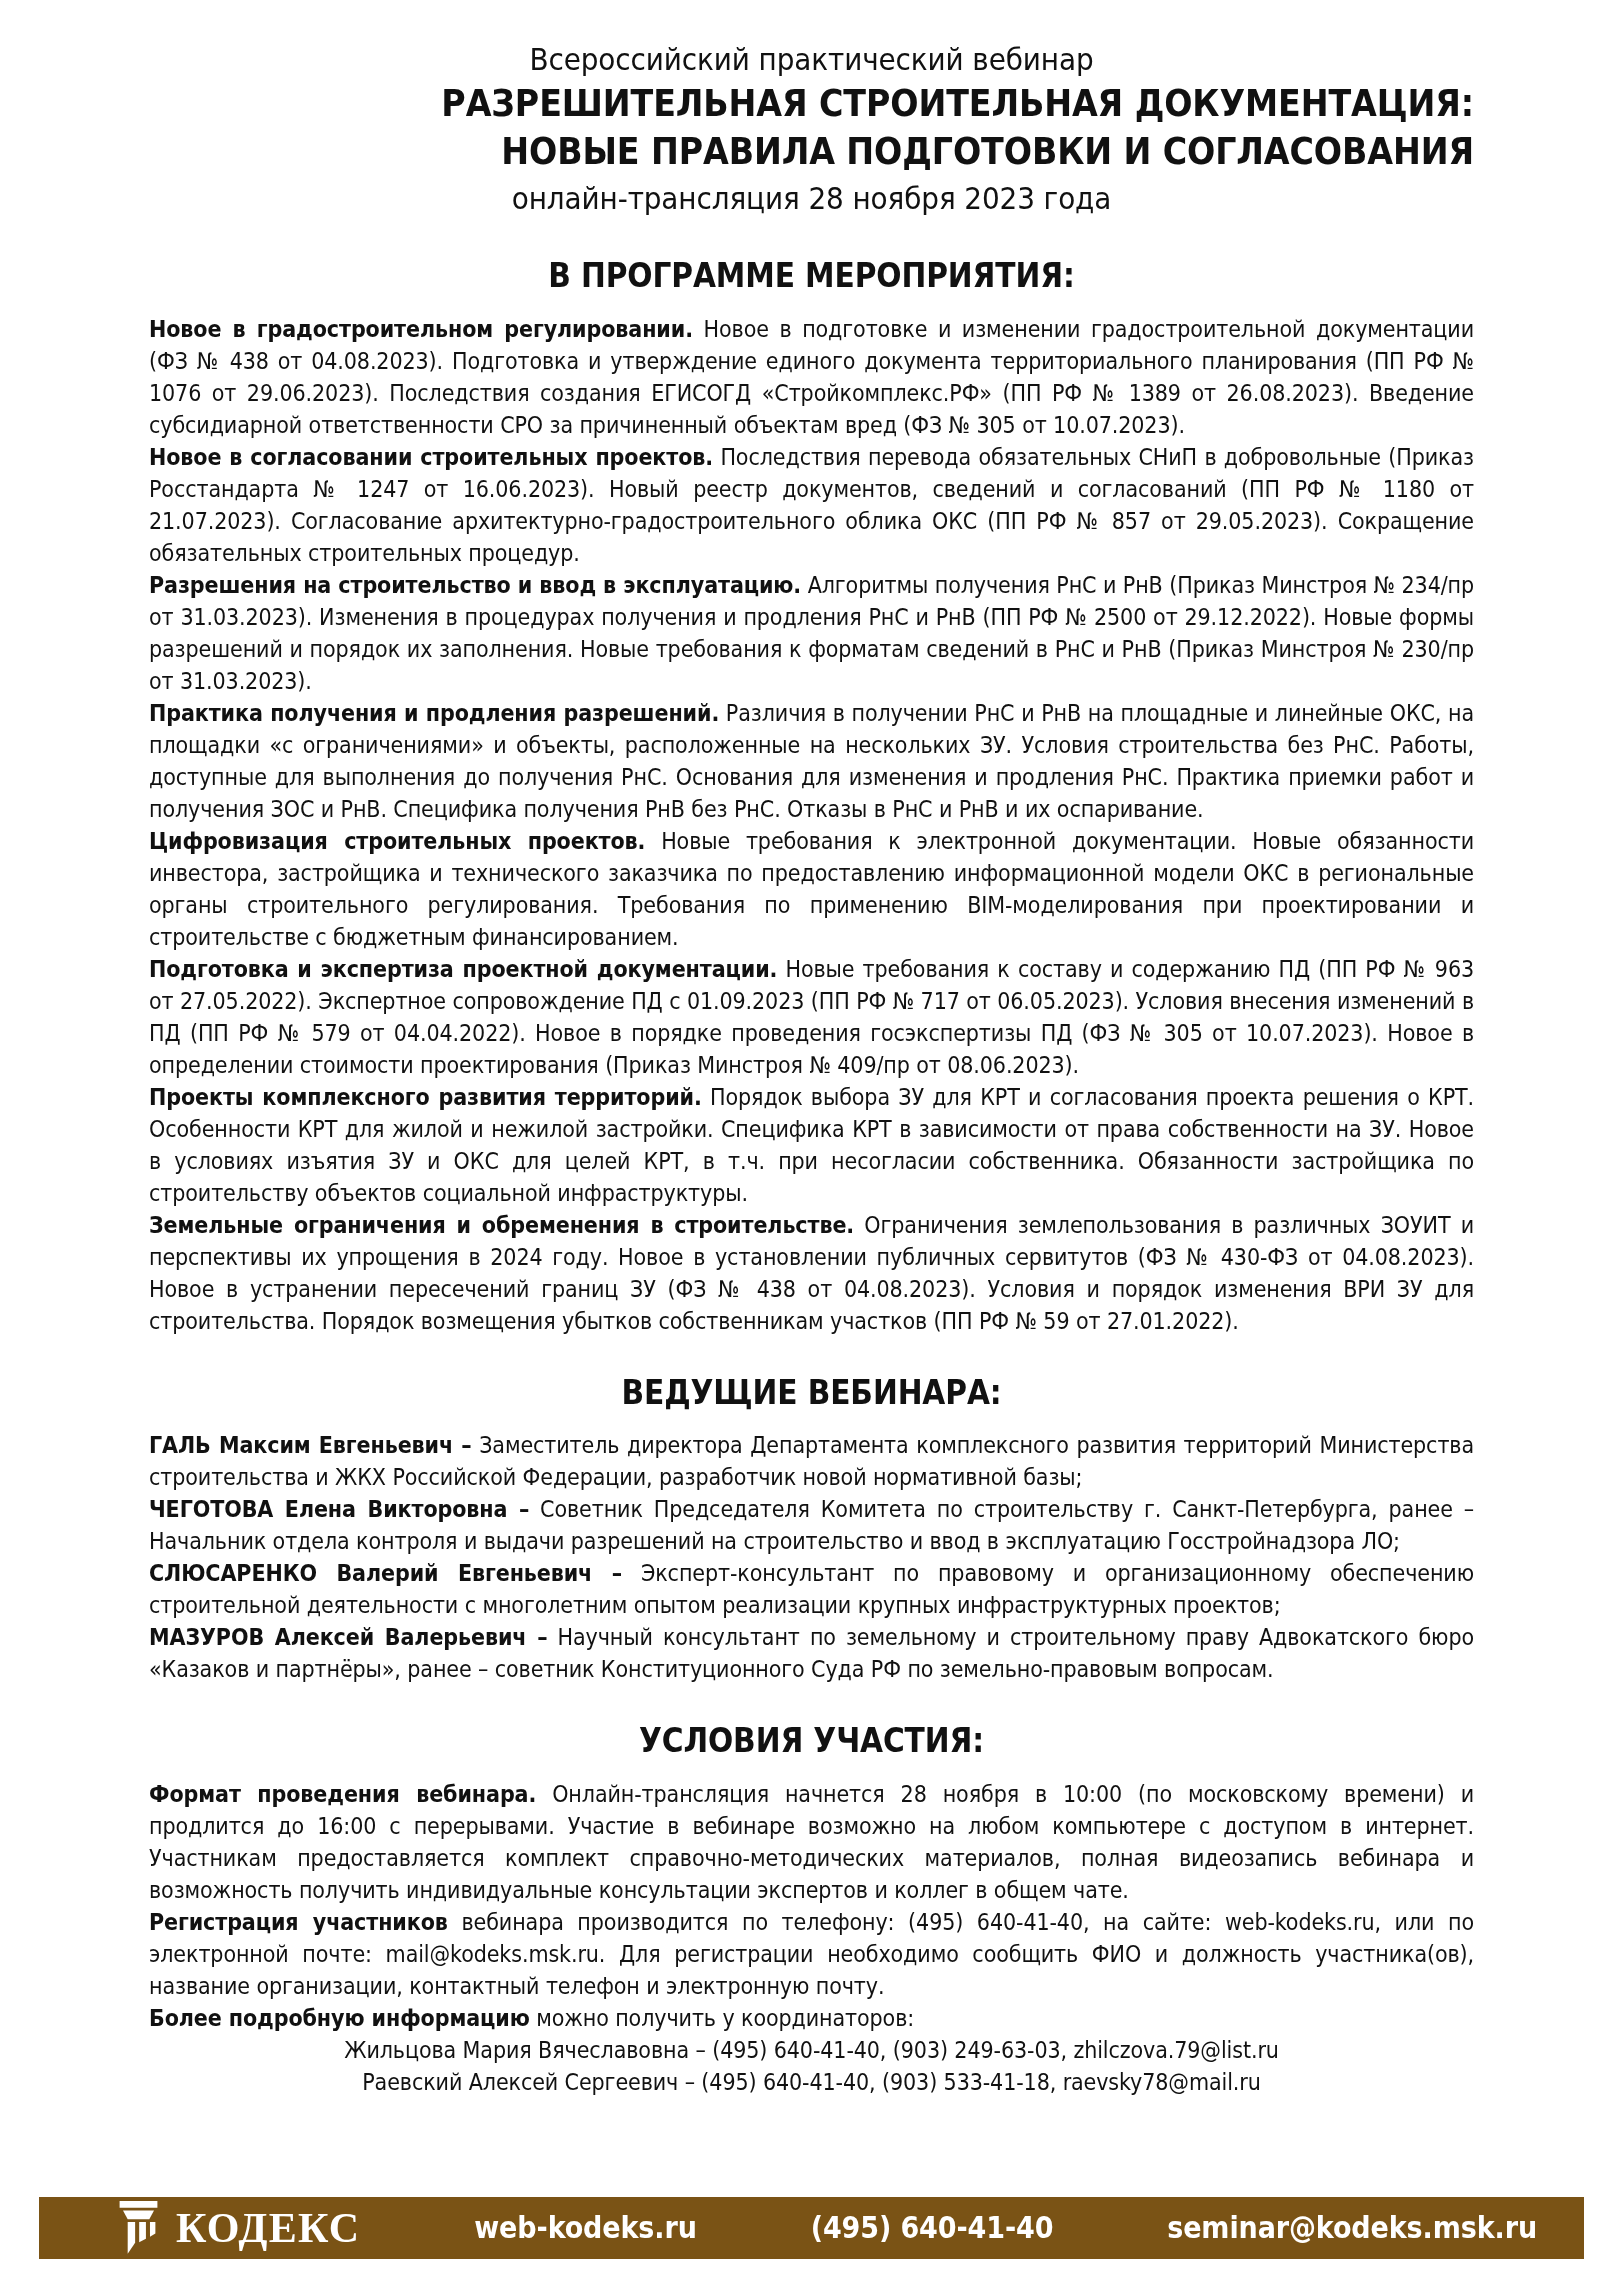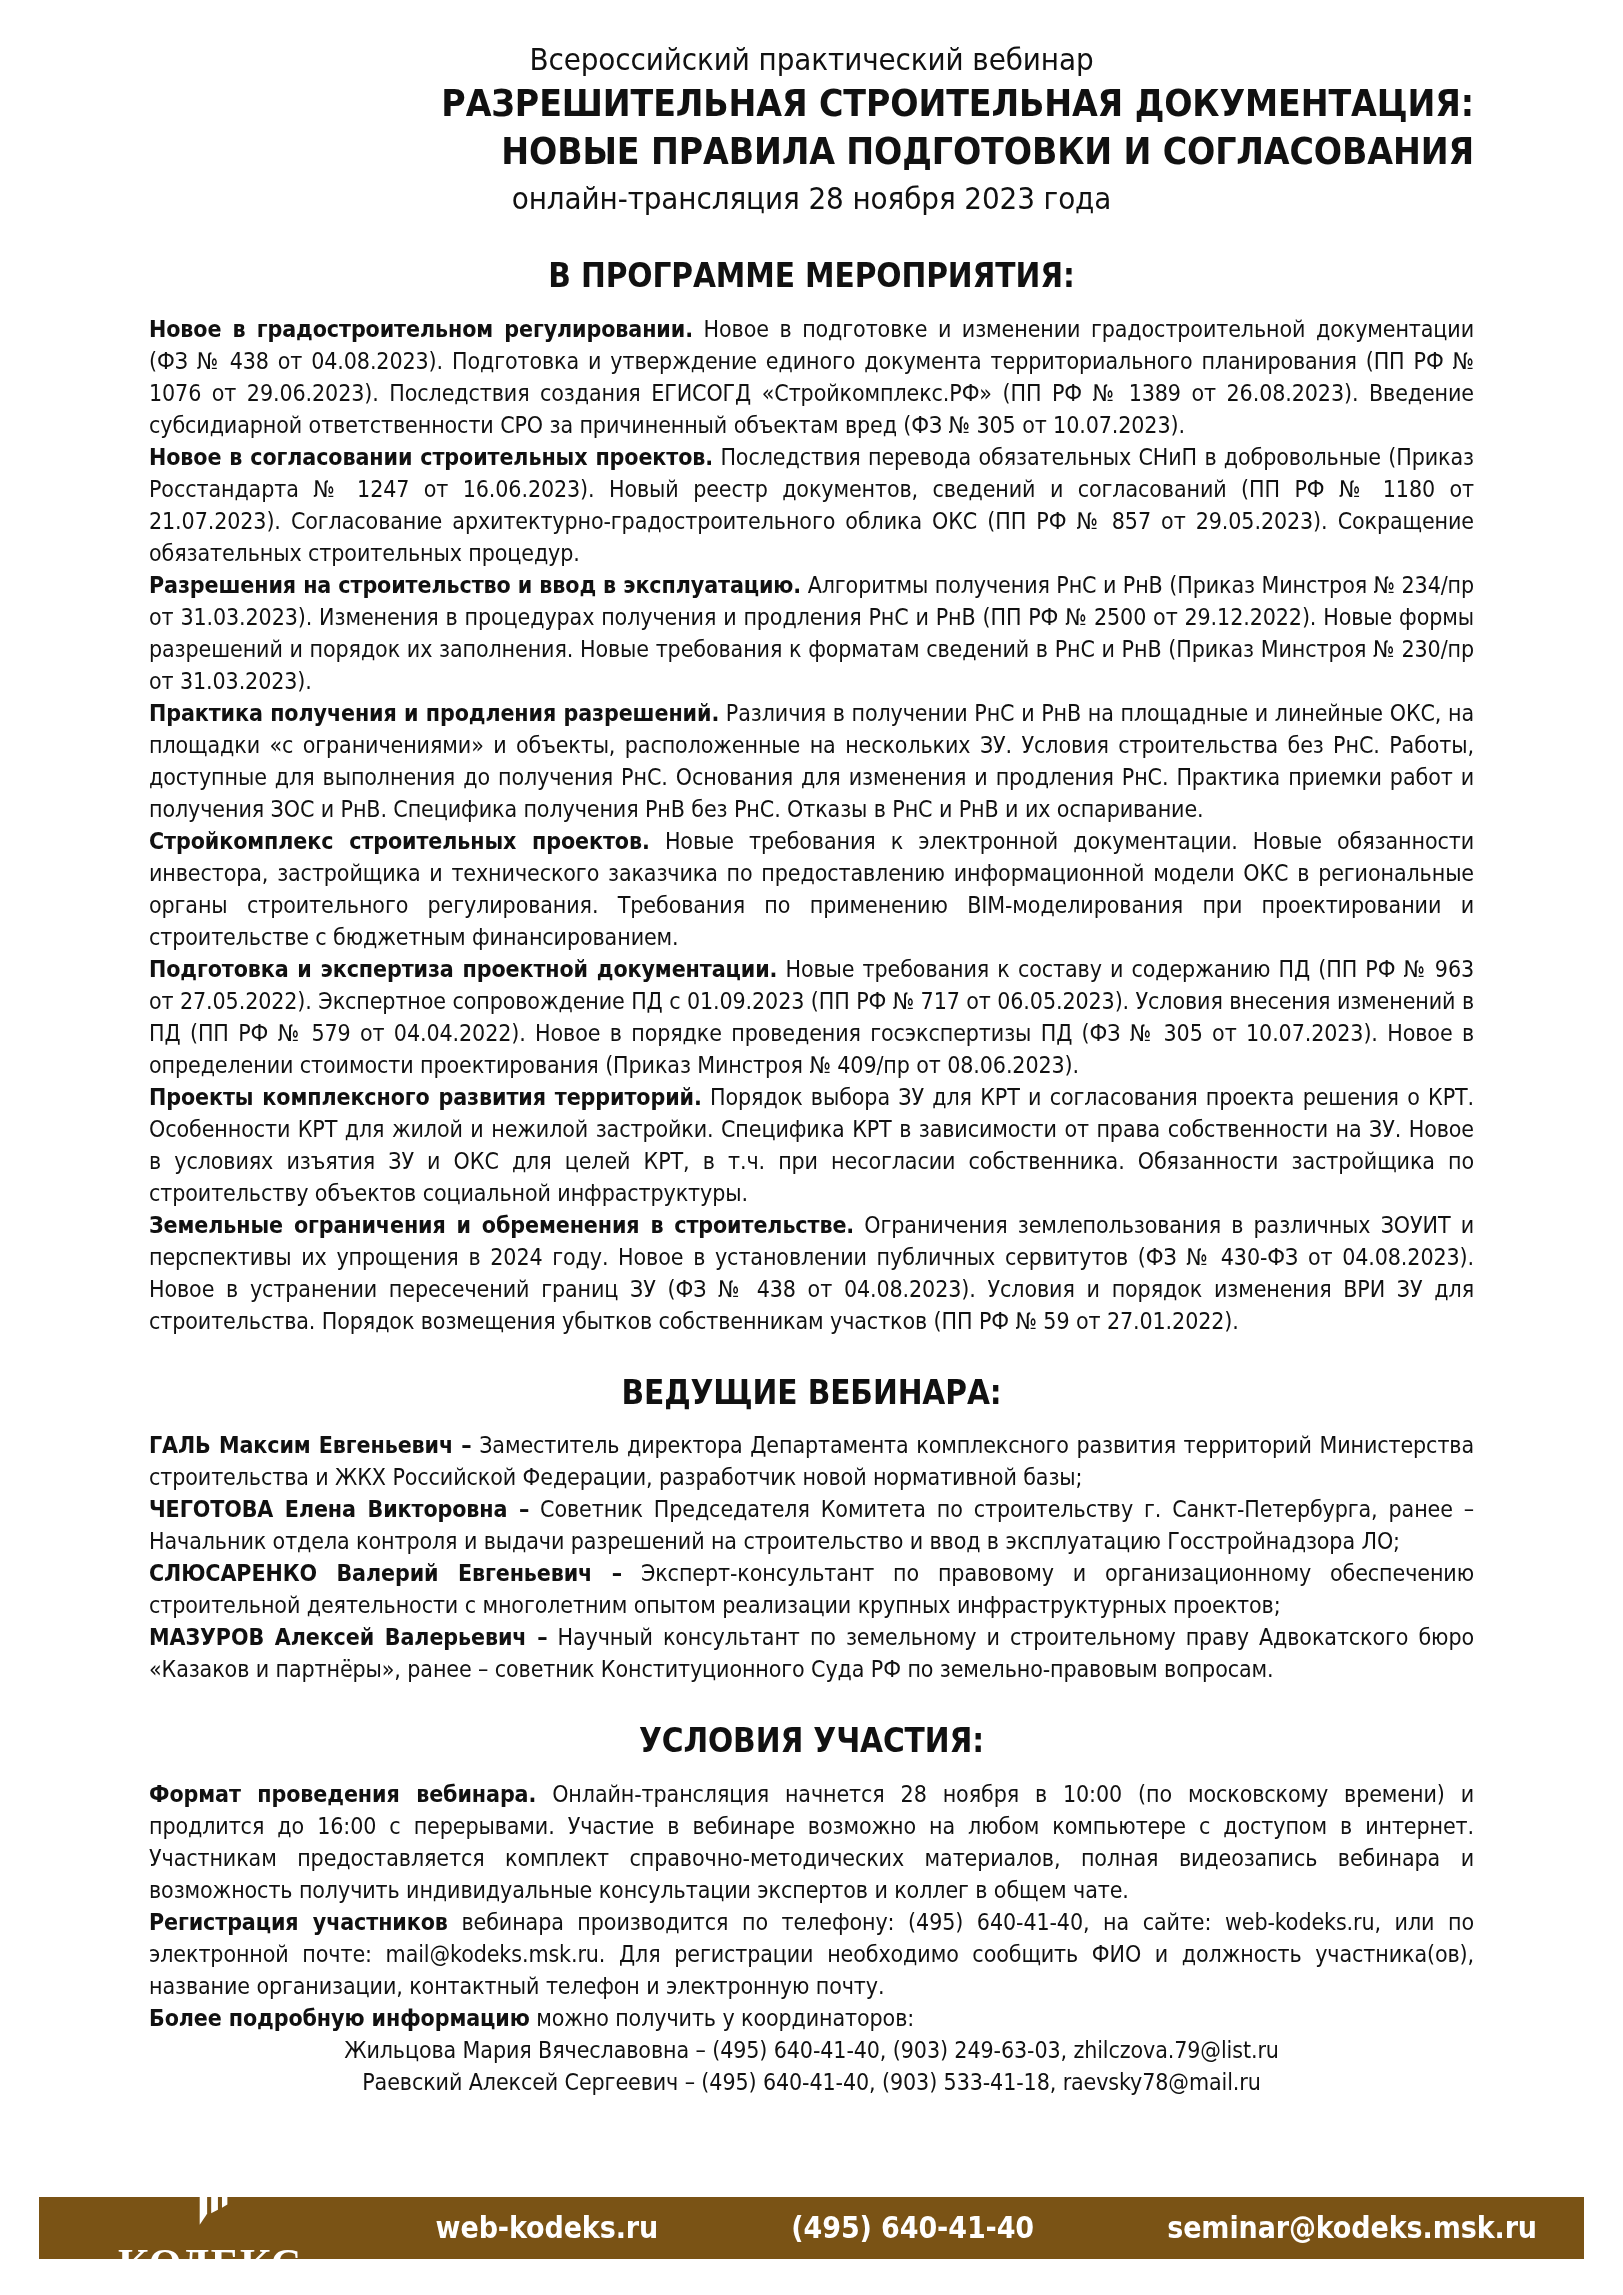--- a/index.html
+++ b/index.html
@@ -27,21 +27,21 @@
   }
   .para b{font-weight:700;}
   .coord{font-size:23px;line-height:32px;text-align:center;margin:0;}
   .footer-bar{
     position:absolute;left:39px;right:39px;bottom:36px;height:62px;
     background:#7a5315;
     display:flex;align-items:center;justify-content:space-between;
     padding:0 47px 0 79px;box-sizing:border-box;
     color:#ffffff;
   }
-  .logo{display:flex;align-items:center;gap:17px;flex-direction:column;}
+  .logo{display:flex;align-items:center;gap:17px;}
   .logo-text{
     font-family:"Liberation Serif","DejaVu Serif",serif;
     font-size:42px;font-weight:700;letter-spacing:1.3px;line-height:1;
     font-stretch:normal;
   }
   .footer-item{font-size:30px;font-weight:700;line-height:1;}
   .column-icon{display:block;}
 </style>
 </head>
 <body>
@@ -57,21 +57,21 @@
     </header>
 
     <section>
       <h2 class="section-heading">В ПРОГРАММЕ МЕРОПРИЯТИЯ:</h2>
       <div>
 
       <p class="para"><b>Новое в градостроительном регулировании.</b> <span>Новое в подготовке и изменении градостроительной документации (ФЗ № 438 от 04.08.2023). Подготовка и утверждение единого документа территориального планирования (ПП РФ № 1076 от 29.06.2023). Последствия создания ЕГИСОГД «Стройкомплекс.РФ» (ПП РФ № 1389 от 26.08.2023). Введение субсидиарной ответственности СРО за причиненный объектам вред (ФЗ № 305 от 10.07.2023).</span></p>
           <p class="para"><b>Новое в согласовании строительных проектов.</b> <span>Последствия перевода обязательных СНиП в добровольные (Приказ Росстандарта № 1247 от 16.06.2023). Новый реестр документов, сведений и согласований (ПП РФ № 1180 от 21.07.2023). Согласование архитектурно-градостроительного облика ОКС (ПП РФ № 857 от 29.05.2023). Сокращение обязательных строительных процедур.</span></p>
           <p class="para"><b>Разрешения на строительство и ввод в эксплуатацию.</b> <span>Алгоритмы получения РнС и РнВ (Приказ Минстроя № 234/пр от 31.03.2023). Изменения в процедурах получения и продления РнС и РнВ (ПП РФ № 2500 от 29.12.2022). Новые формы разрешений и порядок их заполнения. Новые требования к форматам сведений в РнС и РнВ (Приказ Минстроя № 230/пр от 31.03.2023).</span></p>
           <p class="para"><b>Практика получения и продления разрешений.</b> <span>Различия в получении РнС и РнВ на площадные и линейные ОКС, на площадки «с ограничениями» и объекты, расположенные на нескольких ЗУ. Условия строительства без РнС. Работы, доступные для выполнения до получения РнС. Основания для изменения и продления РнС. Практика приемки работ и получения ЗОС и РнВ. Специфика получения РнВ без РнС. Отказы в РнС и РнВ и их оспаривание.</span></p>
-          <p class="para"><b>Стройкомплекс строительных проектов.</b> <span>Новые требования к электронной документации. Новые обязанности инвестора, застройщика и технического заказчика по предоставлению информационной модели ОКС в региональные органы строительного регулирования. Требования по применению BIM-моделирования при проектировании и строительстве с бюджетным финансированием.</span></p>
+          <p class="para"><b>Цифровизация строительных проектов.</b> <span>Новые требования к электронной документации. Новые обязанности инвестора, застройщика и технического заказчика по предоставлению информационной модели ОКС в региональные органы строительного регулирования. Требования по применению BIM-моделирования при проектировании и строительстве с бюджетным финансированием.</span></p>
           <p class="para"><b>Подготовка и экспертиза проектной документации.</b> <span>Новые требования к составу и содержанию ПД (ПП РФ № 963 от 27.05.2022). Экспертное сопровождение ПД с 01.09.2023 (ПП РФ № 717 от 06.05.2023). Условия внесения изменений в ПД (ПП РФ № 579 от 04.04.2022). Новое в порядке проведения госэкспертизы ПД (ФЗ № 305 от 10.07.2023). Новое в определении стоимости проектирования (Приказ Минстроя № 409/пр от 08.06.2023).</span></p>
           <p class="para"><b>Проекты комплексного развития территорий.</b> <span>Порядок выбора ЗУ для КРТ и согласования проекта решения о КРТ. Особенности КРТ для жилой и нежилой застройки. Специфика КРТ в зависимости от права собственности на ЗУ. Новое в условиях изъятия ЗУ и ОКС для целей КРТ, в т.ч. при несогласии собственника. Обязанности застройщика по строительству объектов социальной инфраструктуры.</span></p>
           <p class="para"><b>Земельные ограничения и обременения в строительстве.</b> <span>Ограничения землепользования в различных ЗОУИТ и перспективы их упрощения в 2024 году. Новое в установлении публичных сервитутов (ФЗ № 430-ФЗ от 04.08.2023). Новое в устранении пересечений границ ЗУ (ФЗ № 438 от 04.08.2023). Условия и порядок изменения ВРИ ЗУ для строительства. Порядок возмещения убытков собственникам участков (ПП РФ № 59 от 27.01.2022).</span></p>
         </div>
     </section>
 
     <section>
       <h2 class="section-heading">ВЕДУЩИЕ ВЕБИНАРА:</h2>
       <div>
 

